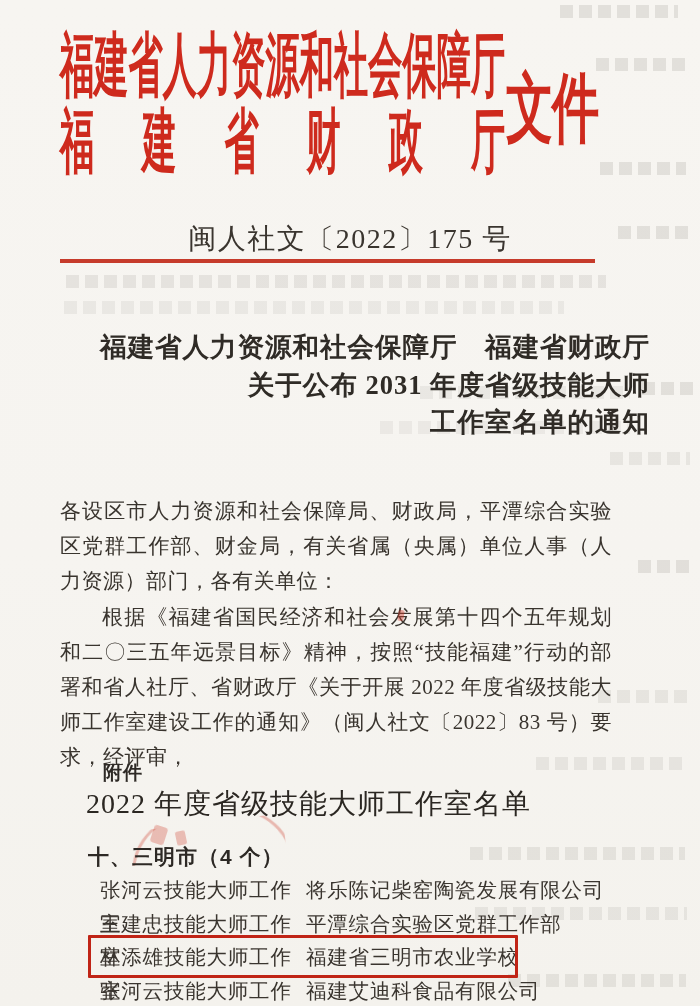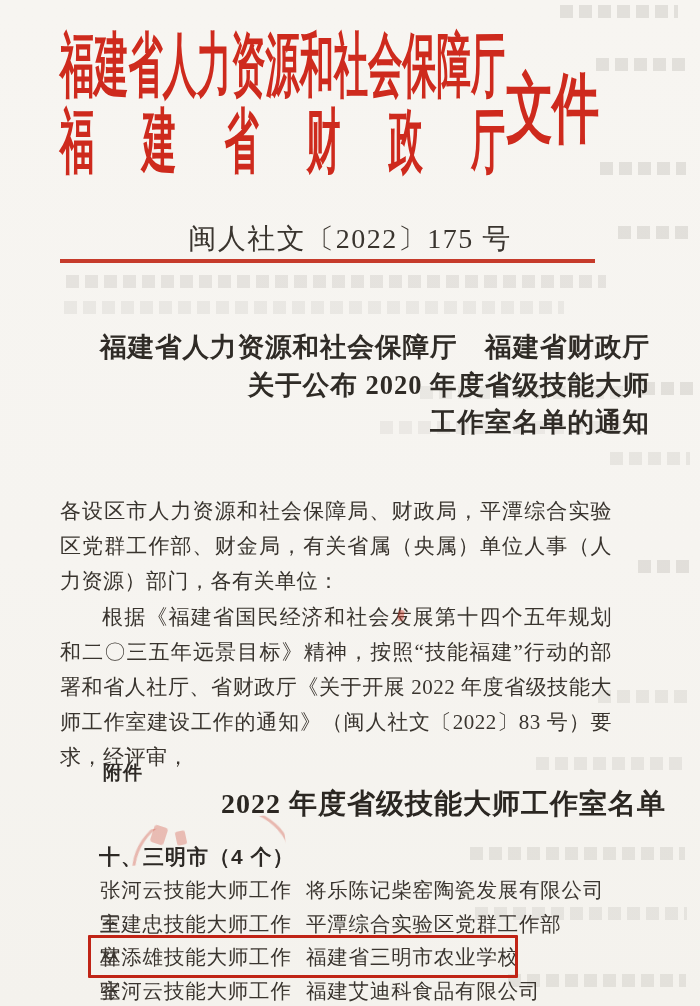--- a/index.html
+++ b/index.html
@@ -36,25 +36,25 @@
     text-align:justify;color:#39342e;letter-spacing:0.5px;
   }
   .recipients{top:473px;}
   .body-para{top:579px;text-indent:2em;}
   
   .attach-label{
     position:absolute;left:103px;top:760px;font-size:19px;font-weight:bold;
     font-family:Liberation Sans, sans-serif;color:#2d2925;letter-spacing:1px;
   }
   .attach-title{
-    position:absolute;left:86px;top:785px;width:580px;text-align:right;
-    font-size:28px;font-weight:bold;color:#2b2722;letter-spacing:1px;
+    position:absolute;left:86px;top:785px;width:580px;text-align:left;
+    font-size:28px;font-weight:normal;color:#2b2722;letter-spacing:1px;
   }
   .section-heading{
-    position:absolute;left:99px;top:843px;font-size:21px;font-weight:bold;
+    position:absolute;left:88px;top:843px;font-size:21px;font-weight:bold;
     font-family:"Liberation Sans","DejaVu Sans",sans-serif;color:#2d2925;letter-spacing:1px;
   }
   .rows{position:absolute;left:100px;top:874px;width:566px;}
   .row{display:flex;height:33.6px;line-height:33.6px;font-size:20.5px;letter-spacing:0.8px;color:#3a352f;}
   .row .workshop{width:206px;flex:0 0 auto;}
   .row .company{flex:1;}
   .highlight-box{
     position:absolute;left:88px;top:935px;width:424px;height:37px;
     border:3px solid #c02416;border-radius:1px;
   }
@@ -116,21 +116,21 @@
     <div class="org-line org-line2">福建省财政厅</div>
   </div>
   <div class="doc-word">文件</div>
 
   <div class="doc-number">闽人社文〔2022〕175 号</div>
 
   <div class="red-rule"></div>
 
   <div class="doc-title">
     <div>福建省人力资源和社会保障厅　福建省财政厅</div>
-    <div>关于公布 2020 年度省级技能大师</div>
+    <div>关于公布 2031 年度省级技能大师</div>
     <div>工作室名单的通知</div>
   </div>
 
   <p class="para recipients">各设区市人力资源和社会保障局、财政局，平潭综合实验区党群工作部、财金局，有关省属（央属）单位人事（人力资源）部门，各有关单位：</p>
 
   <p class="para body-para">根据《福建省国民经济和社会发展第十四个五年规划和二〇三五年远景目标》精神，按照“技能福建”行动的部署和省人社厅、省财政厅《关于开展 2022 年度省级技能大师工作室建设工作的通知》（闽人社文〔2022〕83 号）要求，经评审，</p>
 
   <div class="seal-mark sm3"></div>
 
   <div class="attach-label">附件</div>

